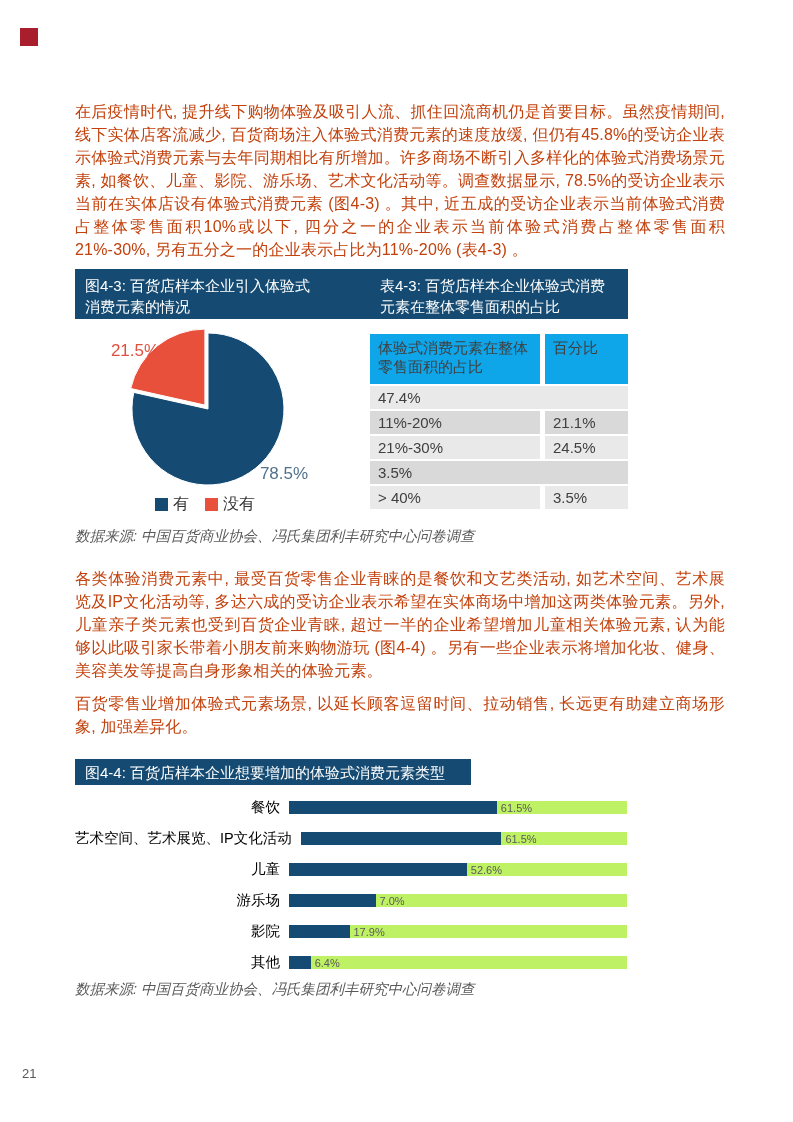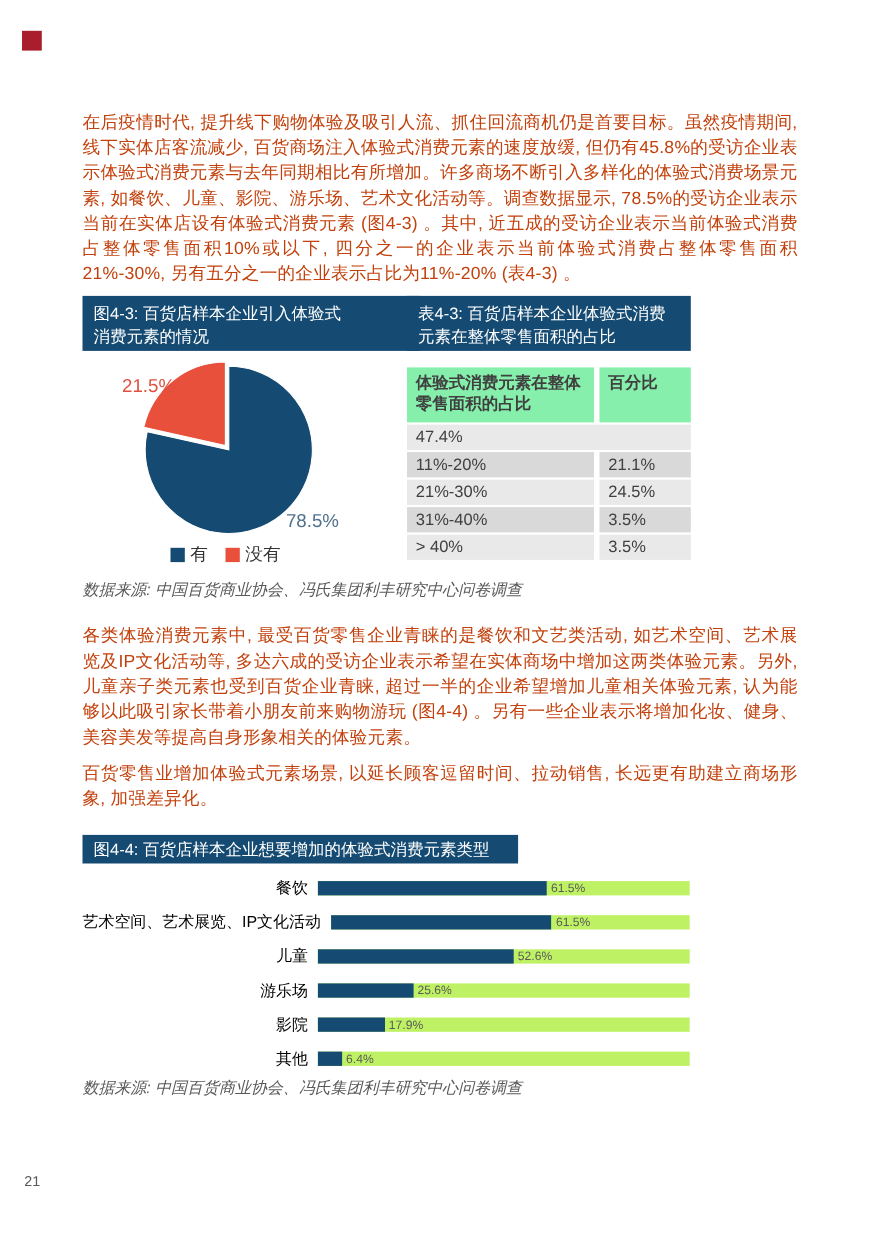--- a/index.html
+++ b/index.html
@@ -19,21 +19,21 @@
   .pie-wrap{position:absolute;left:80px;top:325px;width:250px;height:180px;}
   .pie-label{font-size:17px;}
   .legend{position:absolute;left:80px;top:494px;width:250px;display:flex;justify-content:center;
           gap:16px;align-items:center;font-size:16px;color:#333;}
   .legend-item{display:flex;align-items:center;gap:5px;}
   .legend-swatch{width:13px;height:13px;display:inline-block;}
   .table43{position:absolute;left:370px;top:334px;width:258px;font-size:15px;color:#404040;}
   .t-row{display:flex;gap:5px;margin-bottom:2px;}
   .t-cell{box-sizing:border-box;padding:3px 8px;background:#e9e9e9;flex:0 0 170px;}
   .t-val{flex:1;}
-  .t-head .t-cell{background:#86efac;padding:5px 8px;min-height:50px;font-weight:bold;}
+  .t-head .t-cell{background:#0ea5e9;padding:5px 8px;min-height:50px;}
   .t-row.alt .t-cell{background:#d9d9d9;}
   .source{position:absolute;left:75px;font-style:italic;font-size:14.5px;color:#595959;}
   .src1{top:527px;}
   .src2{top:980px;}
   .barchart{position:absolute;left:75px;top:792px;width:552px;}
   .b-row{display:flex;align-items:center;height:31px;}
   .b-label{flex:0 0 205px;text-align:right;padding-right:9px;font-size:14.5px;color:#000000;
            white-space:nowrap;}
   .b-track{flex:1;height:13px;background:#bef264;display:flex;align-items:center;}
   .b-fill{height:13px;background:#154b73;}
@@ -83,21 +83,20 @@
         </div>
         <div class="t-row alt">
           <div class="t-cell">11%-20%</div>
           <div class="t-cell t-val">21.1%</div>
         </div>
         <div class="t-row">
           <div class="t-cell">21%-30%</div>
           <div class="t-cell t-val">24.5%</div>
         </div>
         <div class="t-row alt">
-          <div class="t-cell">31%-40%</div>
           <div class="t-cell t-val">3.5%</div>
         </div>
         <div class="t-row">
           <div class="t-cell">&gt; 40%</div>
           <div class="t-cell t-val">3.5%</div>
         </div>
       </div>
   </div>
 
   <div class="source src1">数据来源: 中国百货商业协会、冯氏集团利丰研究中心问卷调查</div>
@@ -126,21 +125,21 @@
         <div class="b-label">儿童</div>
         <div class="b-track">
           <div class="b-fill" style="width: 52.6%;"></div>
           <div class="b-val">52.6%</div>
         </div>
       </div>
       <div class="b-row">
         <div class="b-label">游乐场</div>
         <div class="b-track">
           <div class="b-fill" style="width: 25.6%;"></div>
-          <div class="b-val">25.6%</div>
+          <div class="b-val">7.0%</div>
         </div>
       </div>
       <div class="b-row">
         <div class="b-label">影院</div>
         <div class="b-track">
           <div class="b-fill" style="width: 17.9%;"></div>
           <div class="b-val">17.9%</div>
         </div>
       </div>
       <div class="b-row">

